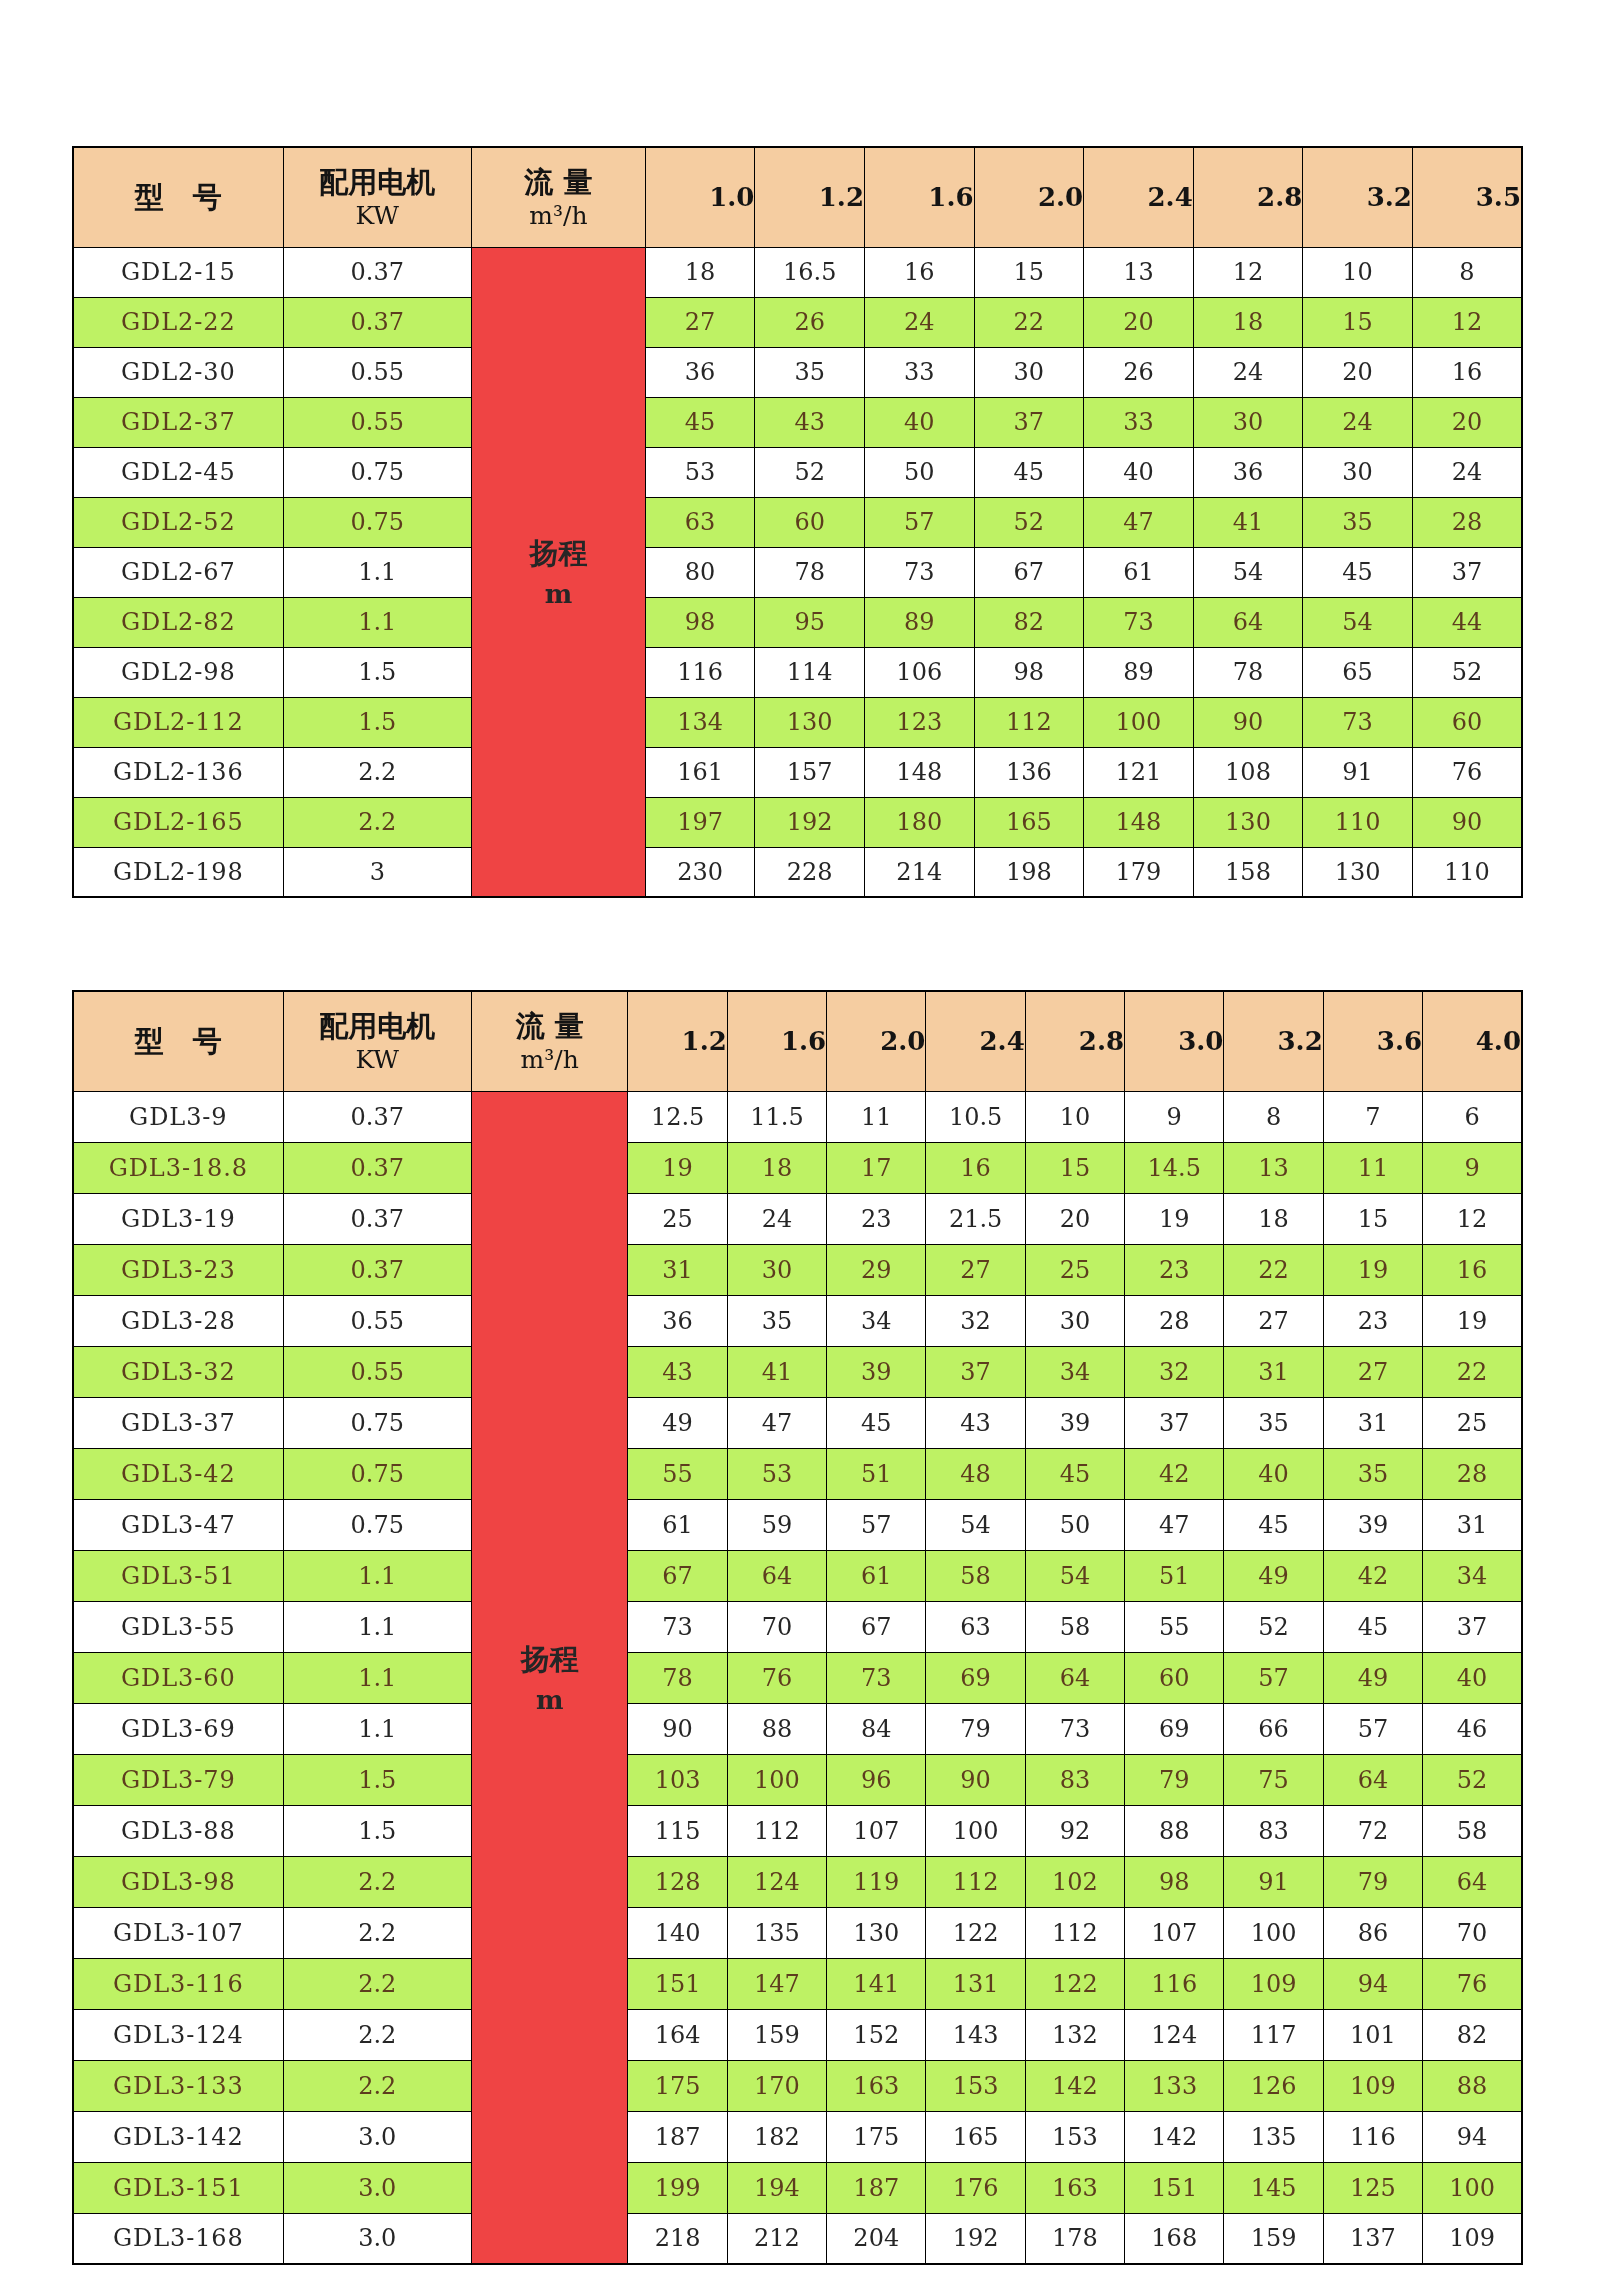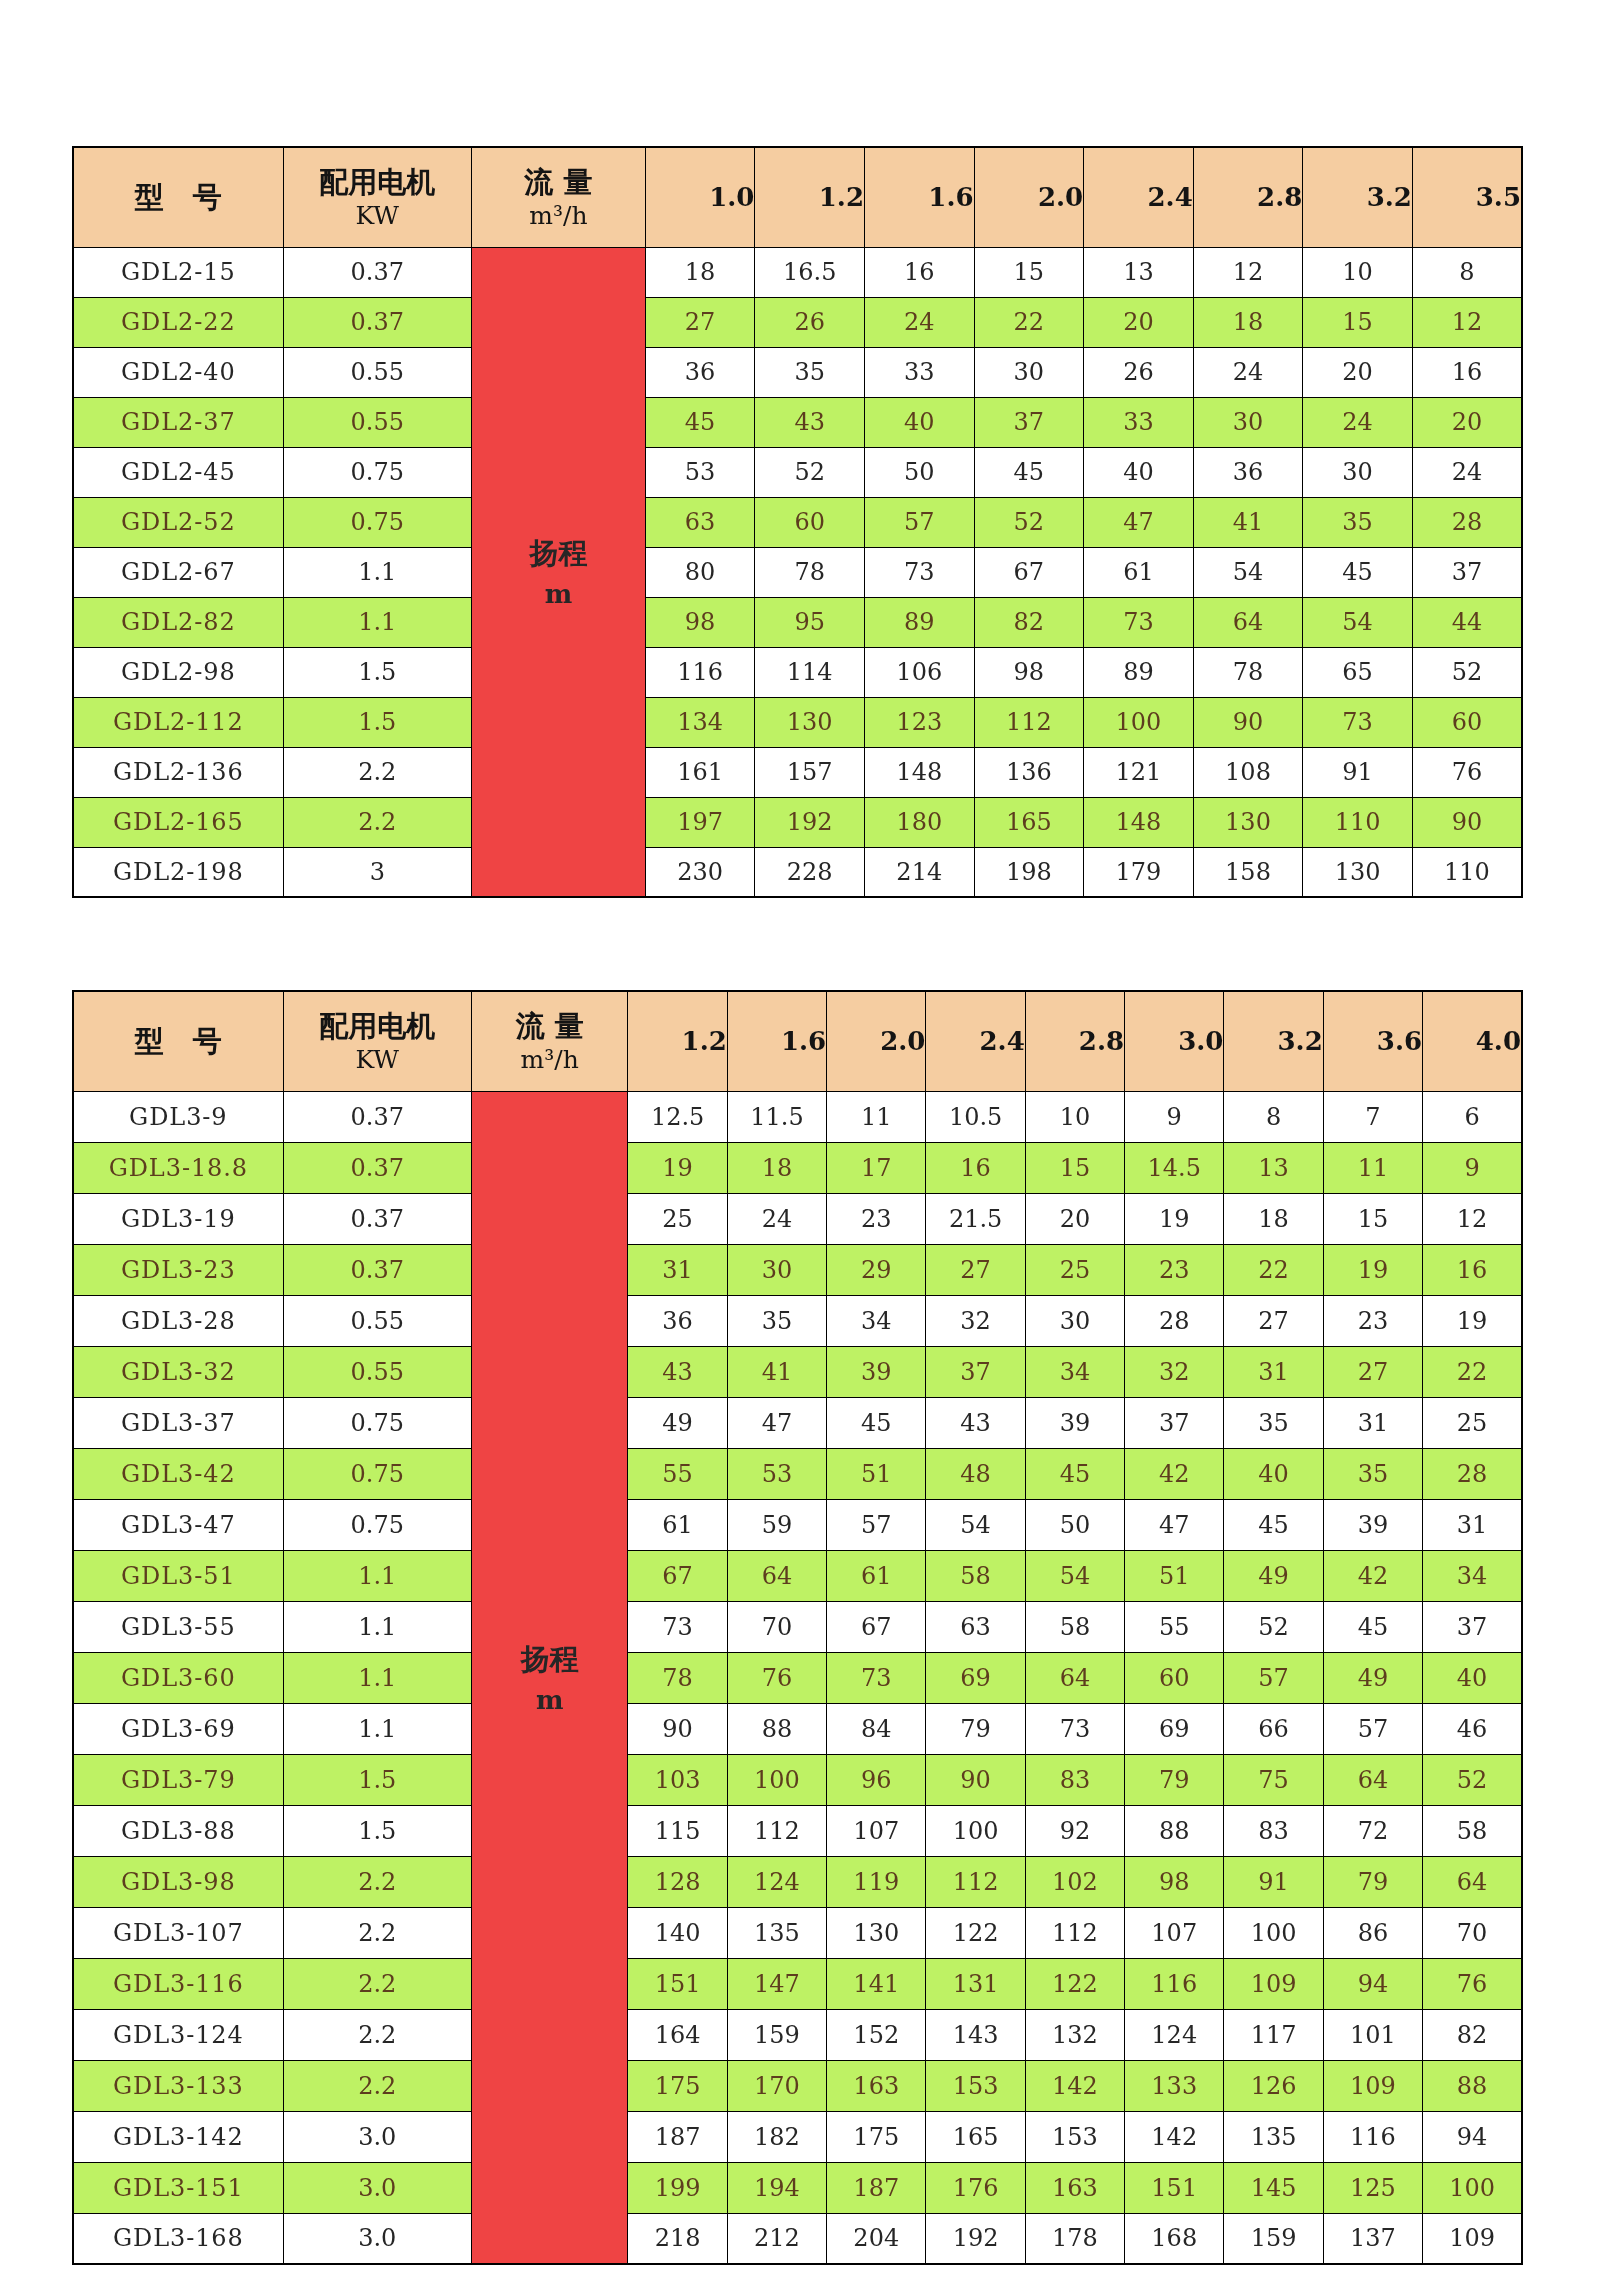--- a/index.html
+++ b/index.html
@@ -120,21 +120,21 @@
           <td class="num">27</td>
           <td class="num">26</td>
           <td class="num">24</td>
           <td class="num">22</td>
           <td class="num">20</td>
           <td class="num">18</td>
           <td class="num">15</td>
           <td class="num">12</td>
         </tr>
         <tr class="white">
-          <td class="model">GDL2-40</td>
+          <td class="model">GDL2-30</td>
           <td class="num">0.55</td>
           <td class="num">36</td>
           <td class="num">35</td>
           <td class="num">33</td>
           <td class="num">30</td>
           <td class="num">26</td>
           <td class="num">24</td>
           <td class="num">20</td>
           <td class="num">16</td>
         </tr>

